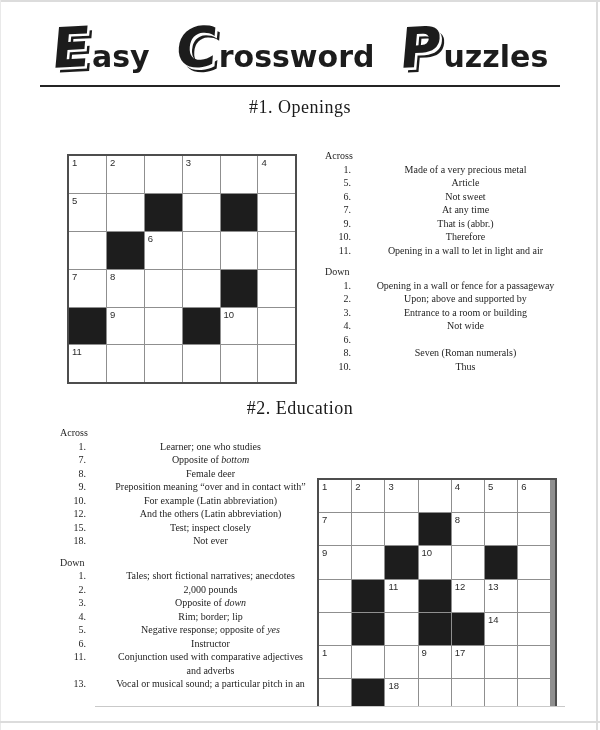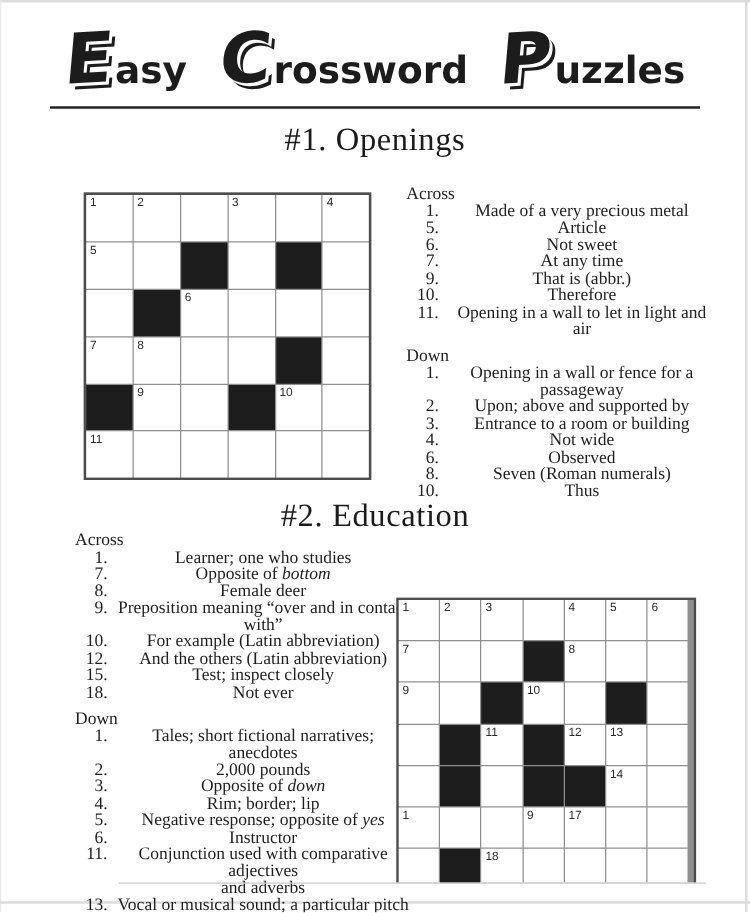--- a/index.html
+++ b/index.html
@@ -19,38 +19,38 @@
   .bigletter{display:inline-block;font-family:"DejaVu Sans","Liberation Sans",sans-serif;
              font-weight:bold;font-size:56px;line-height:1;color:#1c1c1c;
              transform:skewX(-8deg) rotate(-3deg);
              text-shadow:2.5px 2.5px 0 #ffffff,5px 5px 0 #1c1c1c;}
   .restword{font-family:"DejaVu Sans","Liberation Sans",sans-serif;font-weight:bold;
             font-size:30px;color:#1c1c1c;margin-left:2px;}
   .rule{position:absolute;left:40px;top:85px;width:520px;height:2px;background:#242424;}
 
   
   .ptitle{position:absolute;left:0;width:100%;text-align:center;margin:0;
-          font-size:26px;font-weight:400;letter-spacing:.5px;color:#1b1b1b;}
+          font-size:18px;font-weight:400;letter-spacing:.5px;color:#1b1b1b;}
   .ptitle.p1{top:97px;}
   .ptitle.p2{top:398px;}
 
   
   .grid{display:grid;gap:1px;background:#8f8f8f;border:2px solid #4d4d4d;}
   .grid1{position:absolute;left:67px;top:154px;
          grid-template-columns:repeat(6,36.9px);grid-auto-rows:36.9px;}
   .grid-clip{position:absolute;left:317px;top:478px;width:240px;height:228px;overflow:hidden;}
   .grid2{grid-template-columns:repeat(7,32.2px);grid-auto-rows:32.2px;}
   .cell{background:#ffffff;position:relative;}
   .cell.black{background:#1d1d1d;}
   .cellnum{position:absolute;left:3px;top:1px;
            font-family:"Liberation Sans","DejaVu Sans",sans-serif;
            font-size:9.5px;color:#2b2b2b;}
 
   
-  .clues{position:absolute;font-size:14px;line-height:13.5px;color:#1e1e1e;}
+  .clues{position:absolute;font-size:10px;line-height:13.5px;color:#1e1e1e;}
   .clues1{left:325px;top:149px;width:248px;}
   .clues2{left:60px;top:426px;width:268px;}
   .clue-head{line-height:13.5px;}
   .clue-head.down{margin-top:8px;}
   .clue{display:flex;}
   .clue-num{flex:none;width:26px;text-align:right;margin-right:7px;}
   .clue-text{flex:1;white-space:pre-line;text-align:center;}
 
   .cutline{position:absolute;left:95px;top:706px;width:470px;height:1px;background:#c9c9c9;}
 </style>
@@ -178,21 +178,20 @@
         <div class="clue">
           <span class="clue-num">3.</span>
           <span class="clue-text">Entrance to a room or building</span>
         </div>
         <div class="clue">
           <span class="clue-num">4.</span>
           <span class="clue-text">Not wide</span>
         </div>
         <div class="clue">
           <span class="clue-num">6.</span>
-          <span class="clue-text">Observed</span>
         </div>
         <div class="clue">
           <span class="clue-num">8.</span>
           <span class="clue-text">Seven (Roman numerals)</span>
         </div>
         <div class="clue">
           <span class="clue-num">10.</span>
           <span class="clue-text">Thus</span>
         </div>
       </div>

